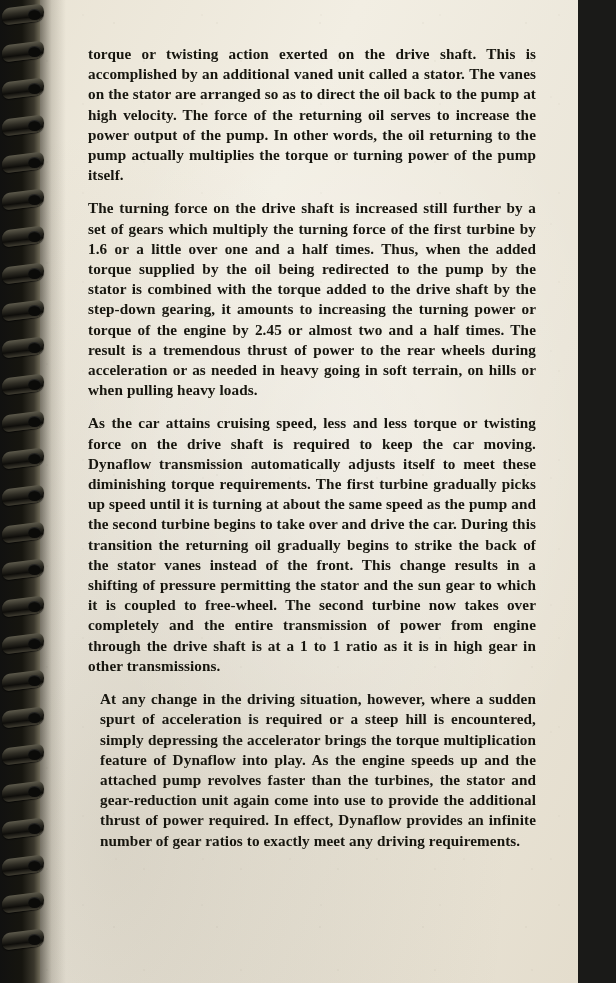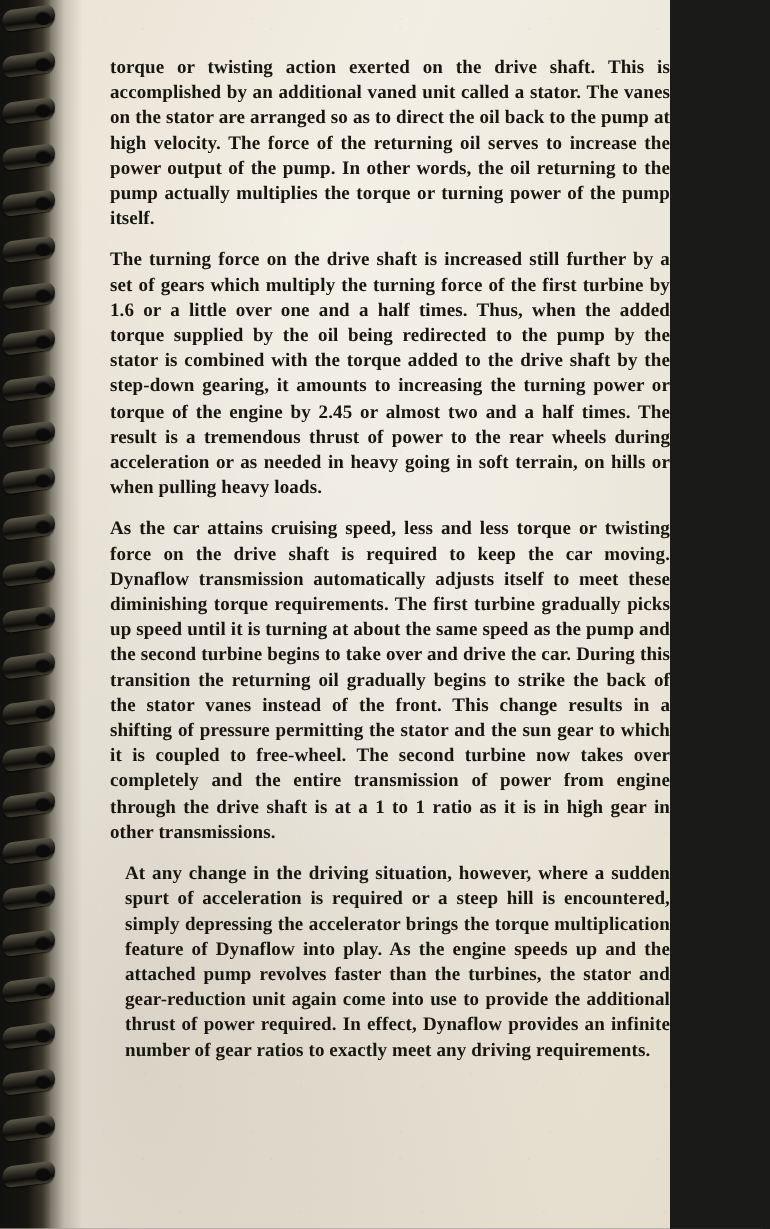--- a/index.html
+++ b/index.html
@@ -2,21 +2,21 @@
 <html><head>
 <meta charset="utf-8">
 <style>
   html, body {
     margin: 0;
     padding: 0;
     background: #1a1a18;
   }
   #page {
     position: relative;
-    width: 536px;
+    width: 578px;
     height: 983px;
     background: #efeade;
     overflow: hidden;
     font-family: "Liberation Serif", serif;
   }
   
   #paper-texture {
     position: absolute;
     inset: 0;
     background:

